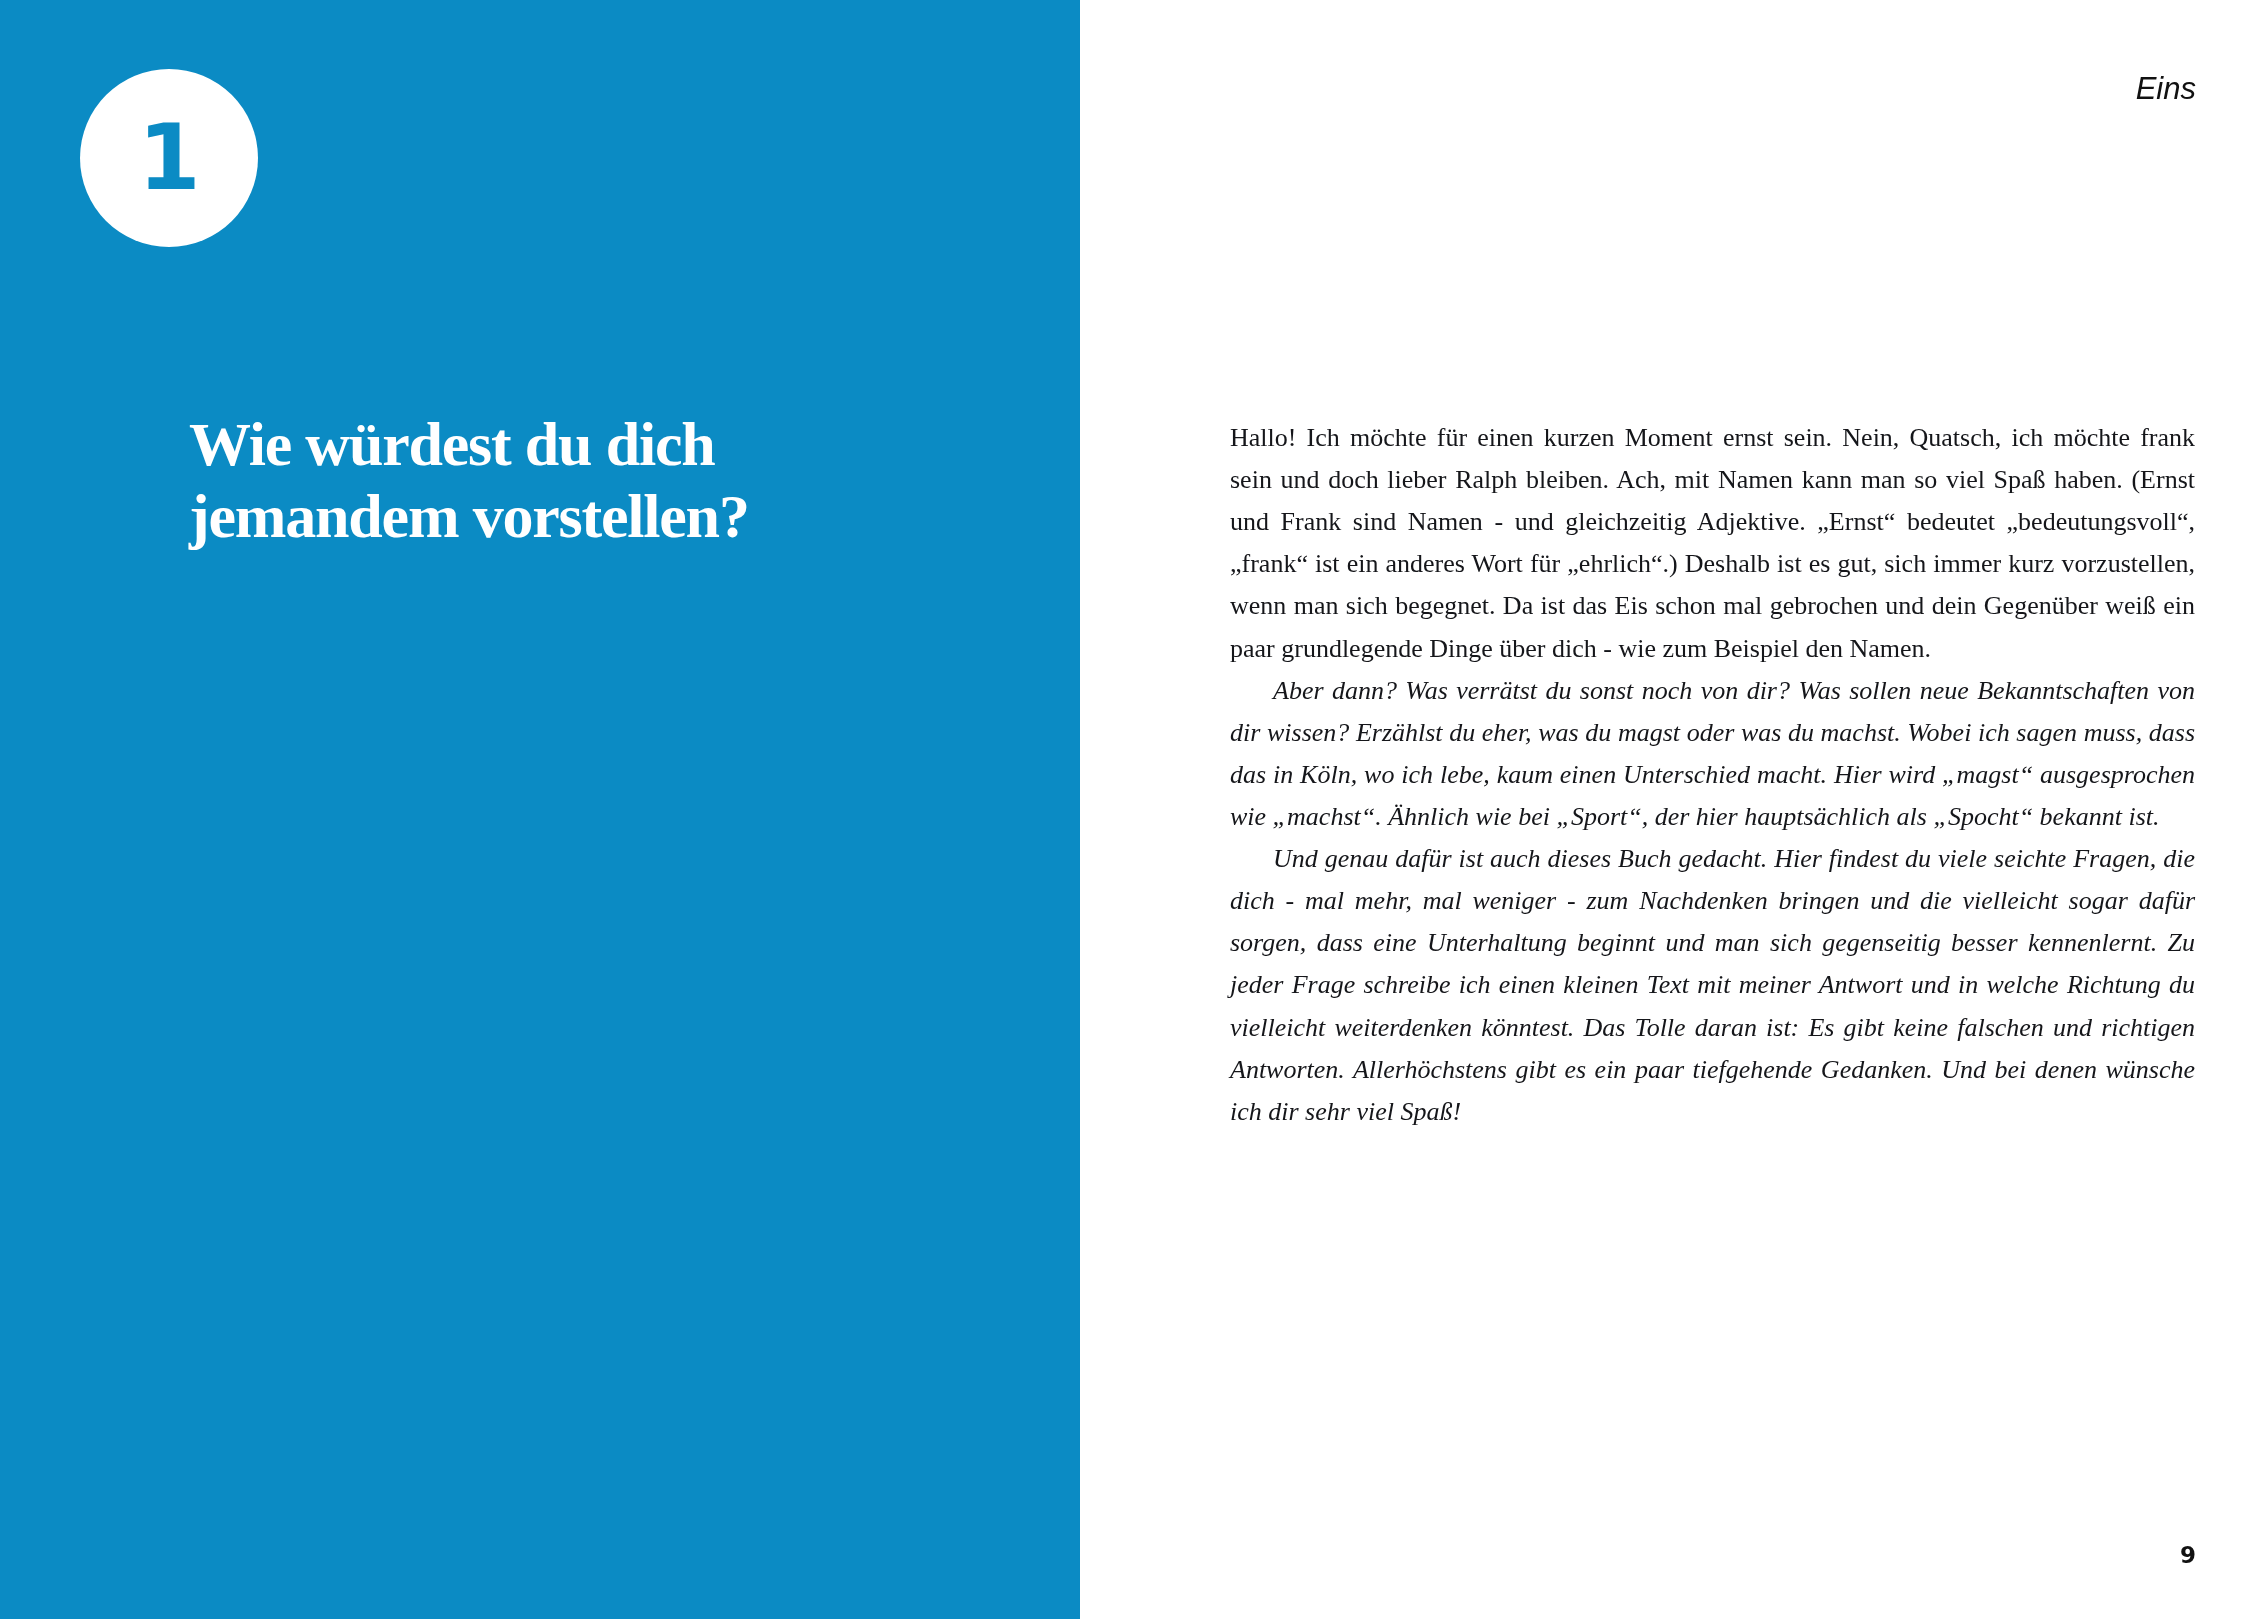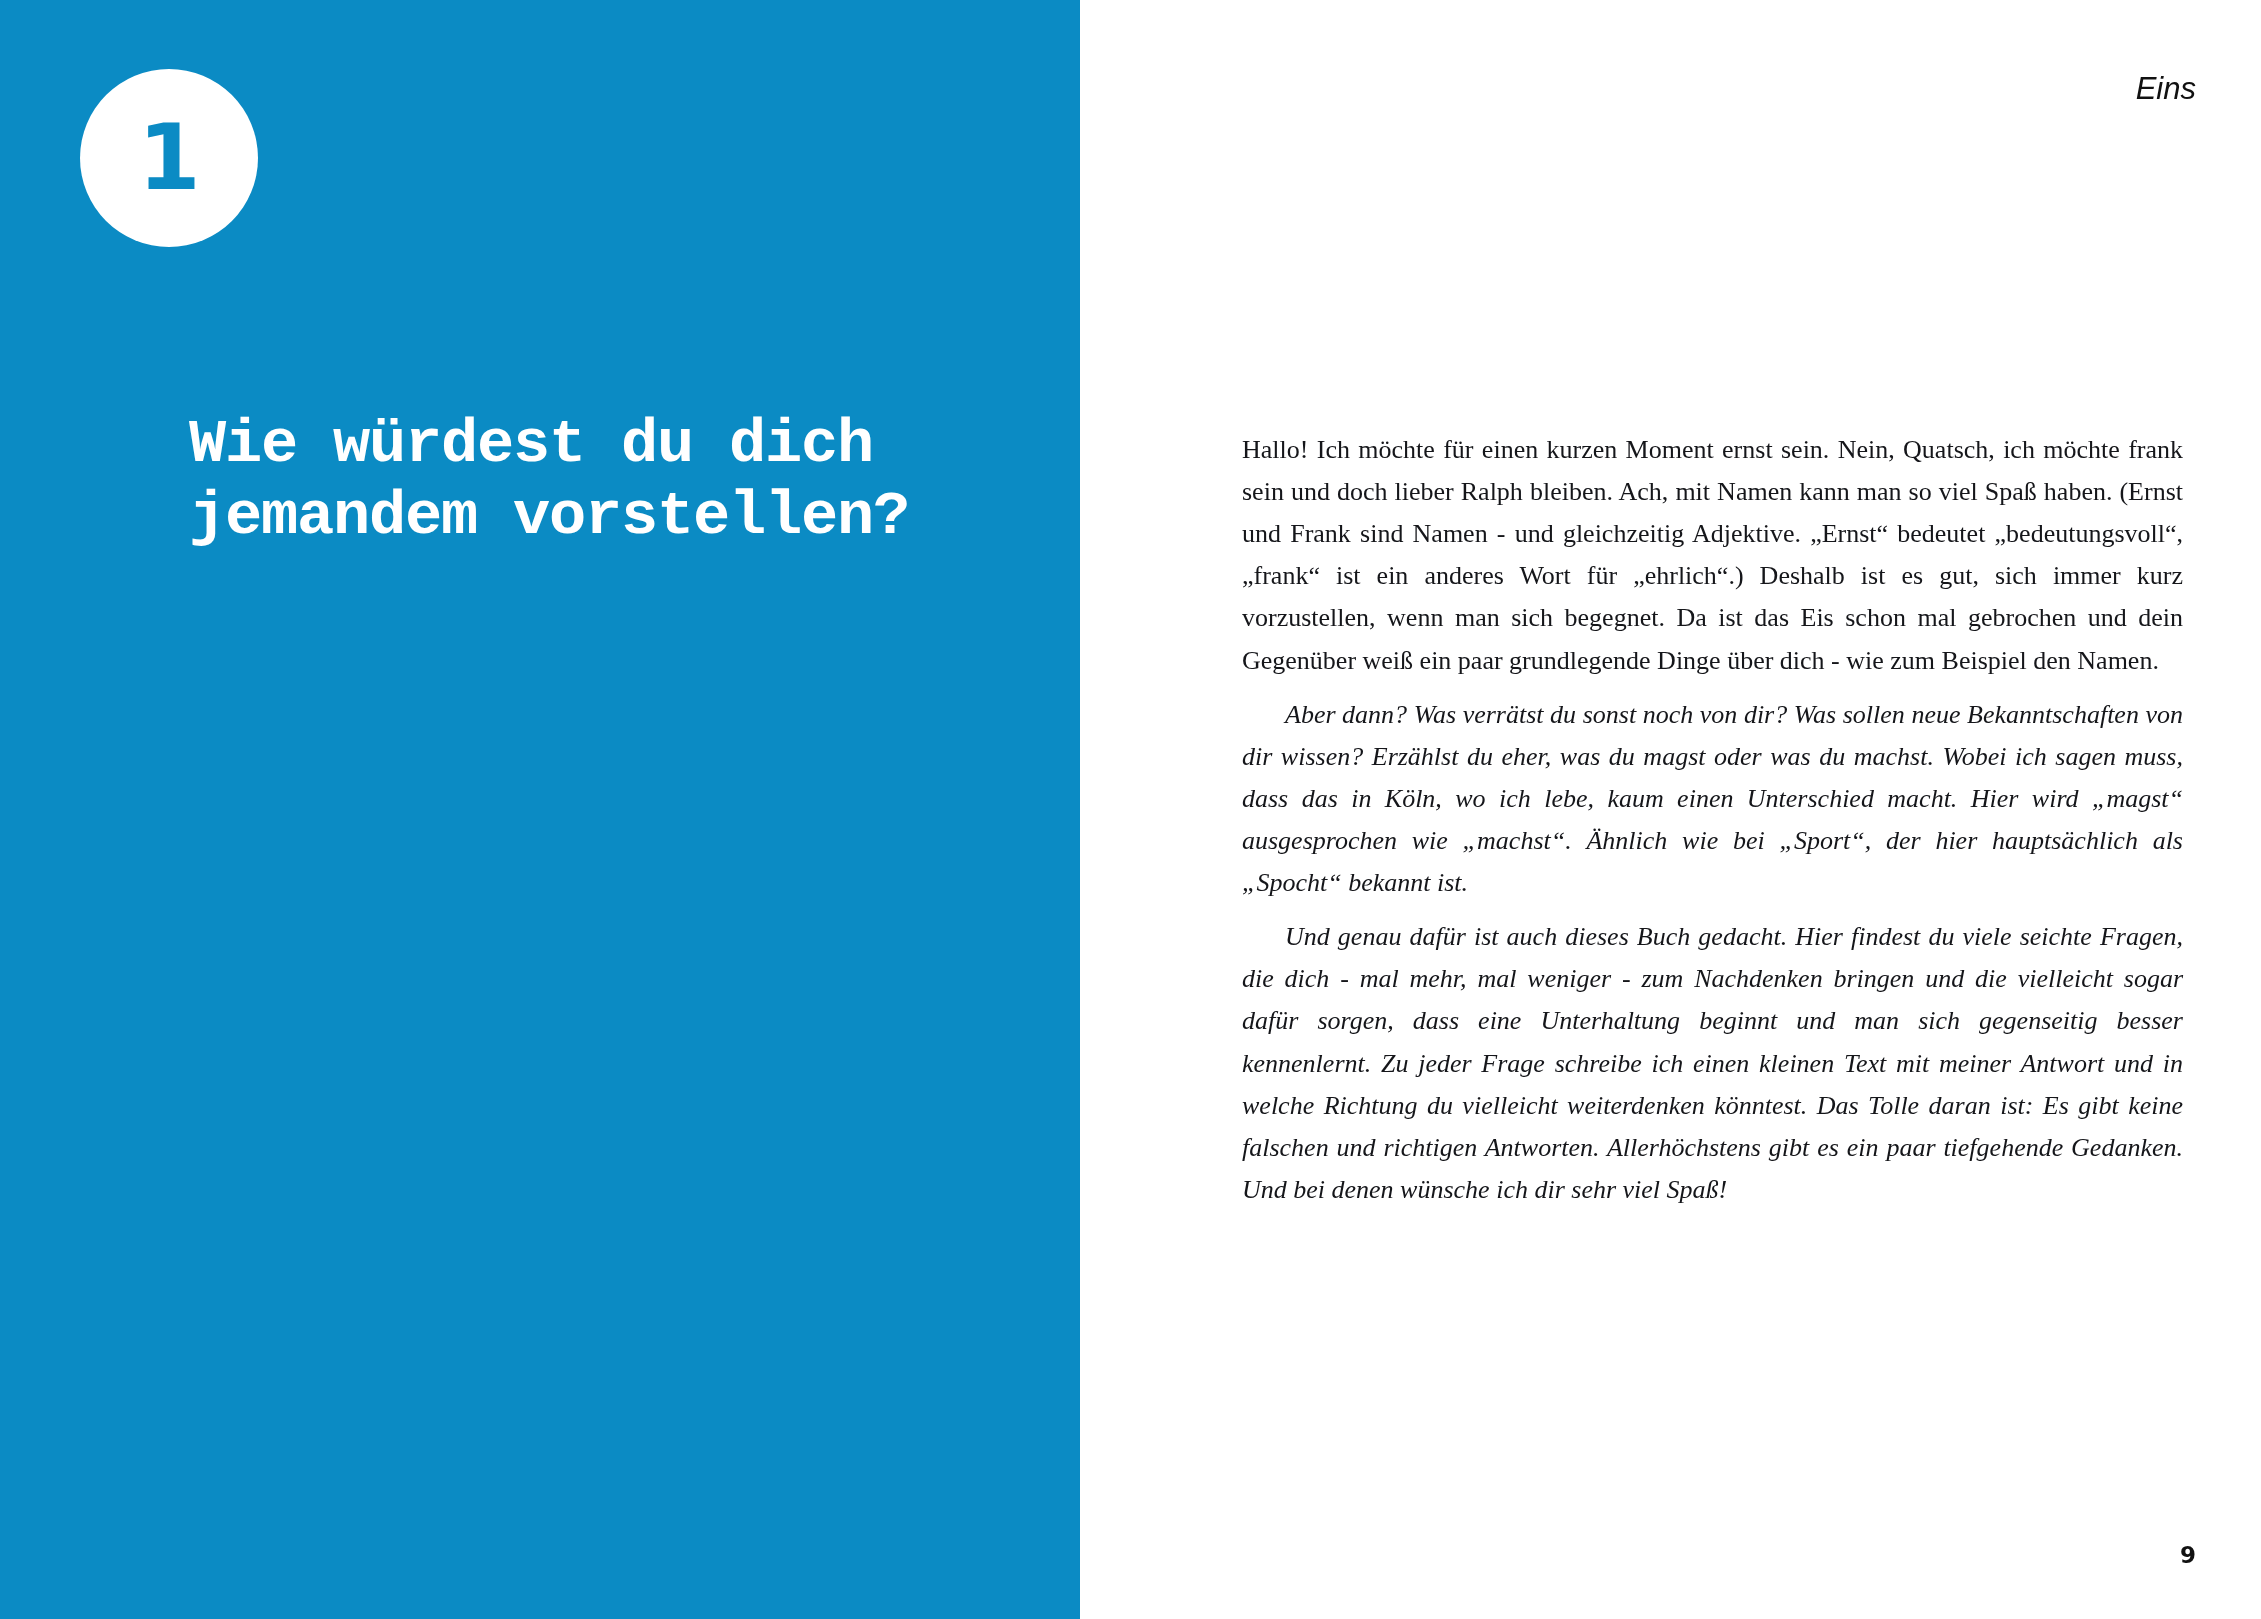--- a/index.html
+++ b/index.html
@@ -47,21 +47,21 @@
     font-size: 90px;
     color: #0b8bc4;
     line-height: 1;
     letter-spacing: -0.8px;
   }
   .chapter-title {
     position: absolute;
     left: 189px;
     top: 409px;
     width: 772px;
-    font-family: Liberation Mono, monospace;
+    font-family: Liberation Serif, serif;
     font-weight: bold;
     font-size: 62px;
     line-height: 1.16;
     color: #ffffff;
     letter-spacing: -1.2px;
   }
 
   
   .page-right {
     position: relative;
@@ -87,21 +87,21 @@
     width: 965px;
     font-family: "Liberation Serif", serif;
     font-size: 26px;
     line-height: 1.62;
     color: #15161a;
     text-align: justify;
     text-justify: inter-word;
     hyphens: manual;
   }
   .body-column p {
-    margin: 12px;
+    margin: 0;
   }
   .body-column p + p {
     text-indent: 43px;
     font-style: italic;
   }
   .folio {
     position: absolute;
     right: 65px;
     bottom: 51px;
     font-family: "DejaVu Sans", sans-serif;

